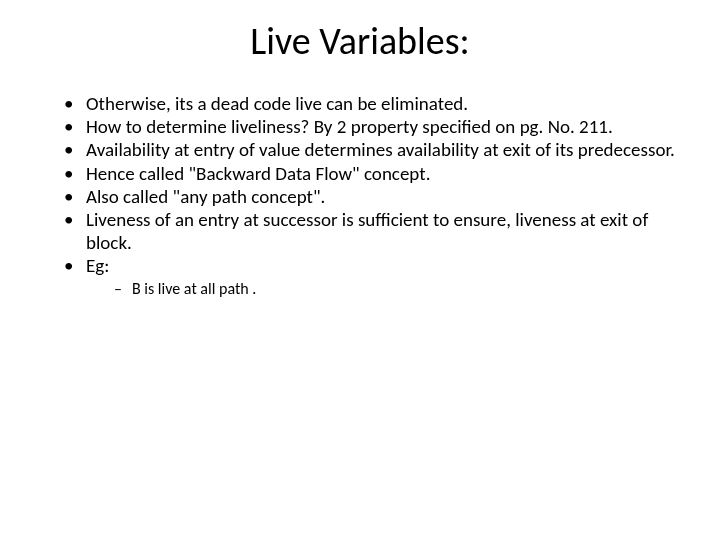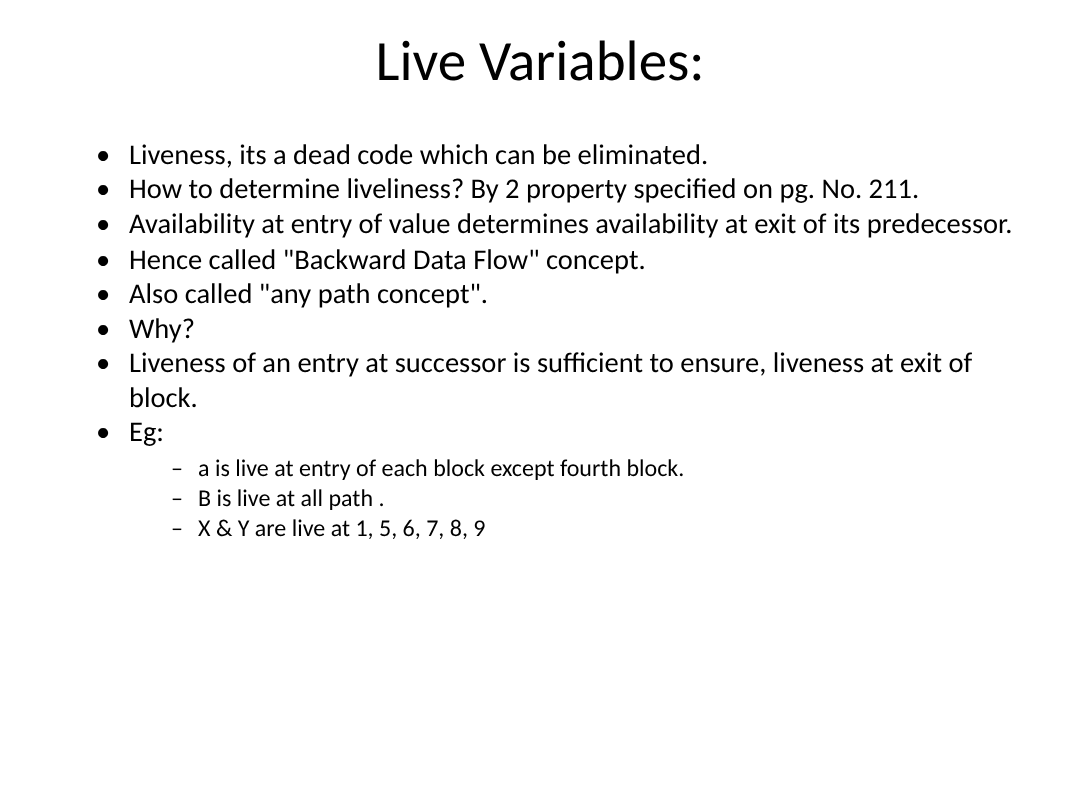--- a/index.html
+++ b/index.html
@@ -12,29 +12,26 @@
     .sub-bullets { list-style: none; padding-left: 28px; margin-top: 2px; }
     .sub-bullets > li { font-size: 16px; line-height: 1.25; position: relative; padding-left: 18px; }
     .sub-bullets > li::before { content: "–"; position: absolute; left: 0; top: 0; }
   </style>
 </head>
 <body>
 
 <div class="slide">
   <h1 class="title">Live Variables:</h1>
   <ul class="bullets">
-    <li>Liveness, its a dead code which can be eliminated.</li>
+    <li>Otherwise, its a dead code live can be eliminated.</li>
     <li>How to determine liveliness? By 2 property specified on pg. No. 211.</li>
     <li>Availability at entry of value determines availability at exit of its predecessor.</li>
     <li>Hence called "Backward Data Flow" concept.</li>
     <li>Also called "any path concept".</li>
-    <li>Why?</li>
     <li>Liveness of an entry at successor is sufficient to ensure, liveness at exit of block.</li>
     <li>
       <span>Eg:</span>
       <ul class="sub-bullets">
-        <li>a is live at entry of each block except fourth block.</li>
         <li>B is live at all path .</li>
-        <li>X &amp; Y are live at  1, 5, 6, 7, 8, 9</li>
       </ul>
     </li>
   </ul>
 </div>
 
 </body></html>

